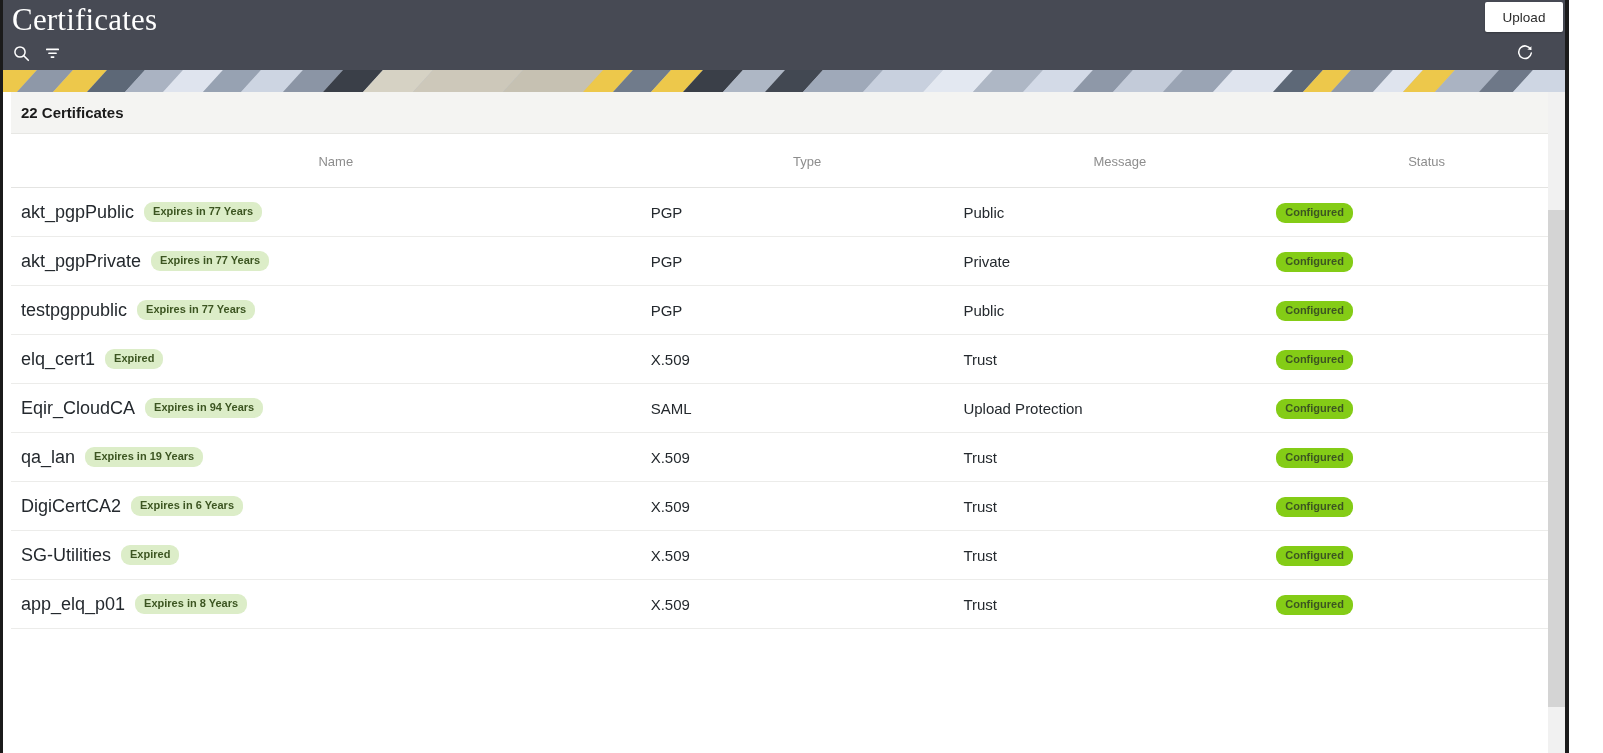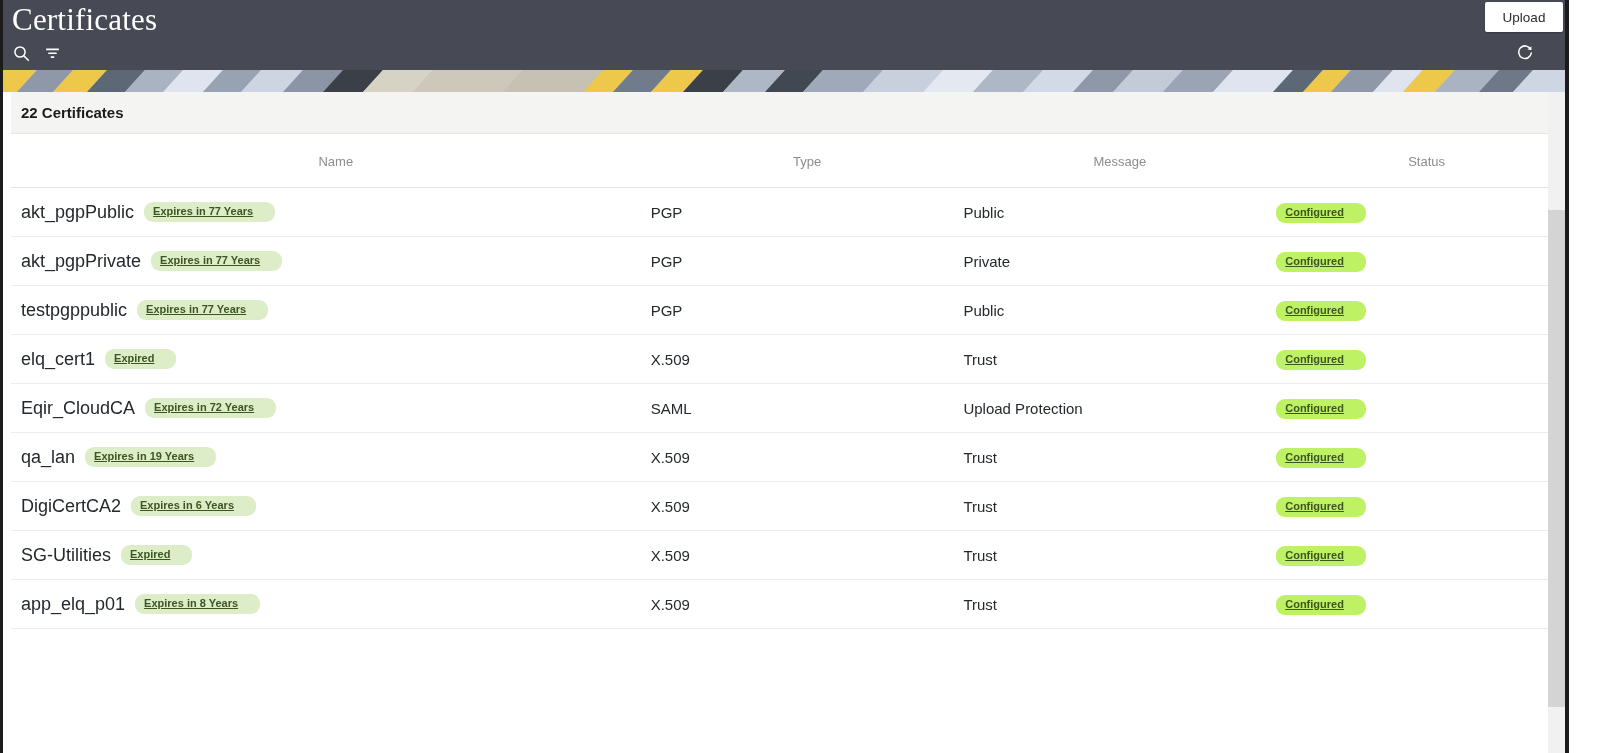--- a/index.html
+++ b/index.html
@@ -121,27 +121,26 @@
   .tbl tbody td.cell-name { padding-left: 10px; }
 
   .name-wrap { display: flex; align-items: center; gap: 10px; }
   .cert-name { font-size: 18px; color: #24292e; font-weight: normal; white-space: nowrap; text-align: center; }
 
   .badge {
     display: inline-flex; align-items: center;
     background: #dcedc8; color: #3c5521;
     font-size: 11px; font-weight: bold;
     border-radius: 9px;
-    padding: 4px 22px 5px 9px;
+    padding: 4px 9px 5px 9px;
     white-space: nowrap;
     line-height: 1;
-    text-decoration: underline;
   }
   .badge-status {
-    background: #bef264; color: #3c5521;
+    background: #84cc16; color: #3c5521;
   }
   .plain-cell { font-size: 15px; color: #24292e; margin-left: 8px; }
 
   
   .scroll-track {
     position: absolute; left: 1548px; top: 92px; width: 17px; height: 661px;
     background: #f1f1f1; z-index: 30;
   }
   .scroll-thumb {
     position: absolute; left: 1548px; top: 210px; width: 17px; height: 497px;
@@ -291,21 +290,21 @@
               </div>
             </td>
             <td class="plain-cell">X.509</td>
             <td class="plain-cell">Trust</td>
             <td><span class="badge badge-status">Configured</span></td>
           </tr>
           <tr>
             <td class="cell-name">
               <div class="name-wrap">
                 <span class="cert-name">Eqir_CloudCA</span>
-                <span class="badge">Expires in 72 Years</span>
+                <span class="badge">Expires in 94 Years</span>
               </div>
             </td>
             <td class="plain-cell">SAML</td>
             <td class="plain-cell">Upload Protection</td>
             <td><span class="badge badge-status">Configured</span></td>
           </tr>
           <tr>
             <td class="cell-name">
               <div class="name-wrap">
                 <span class="cert-name">qa_lan</span>

